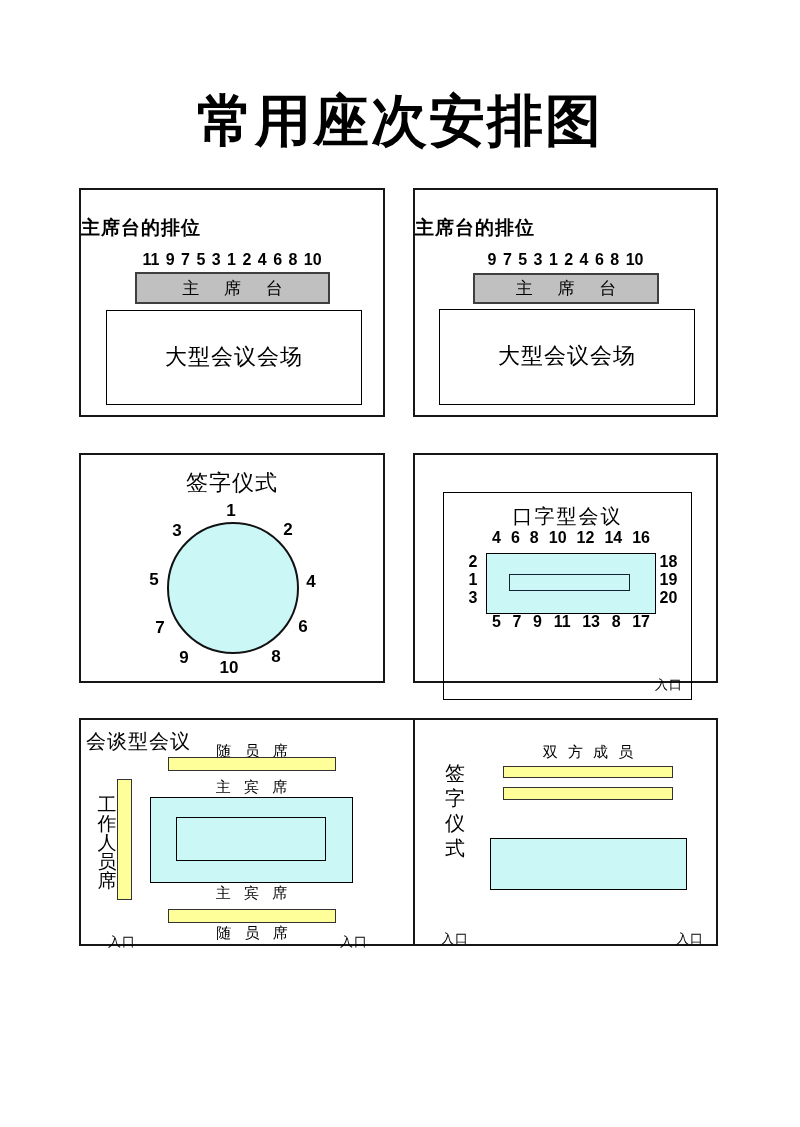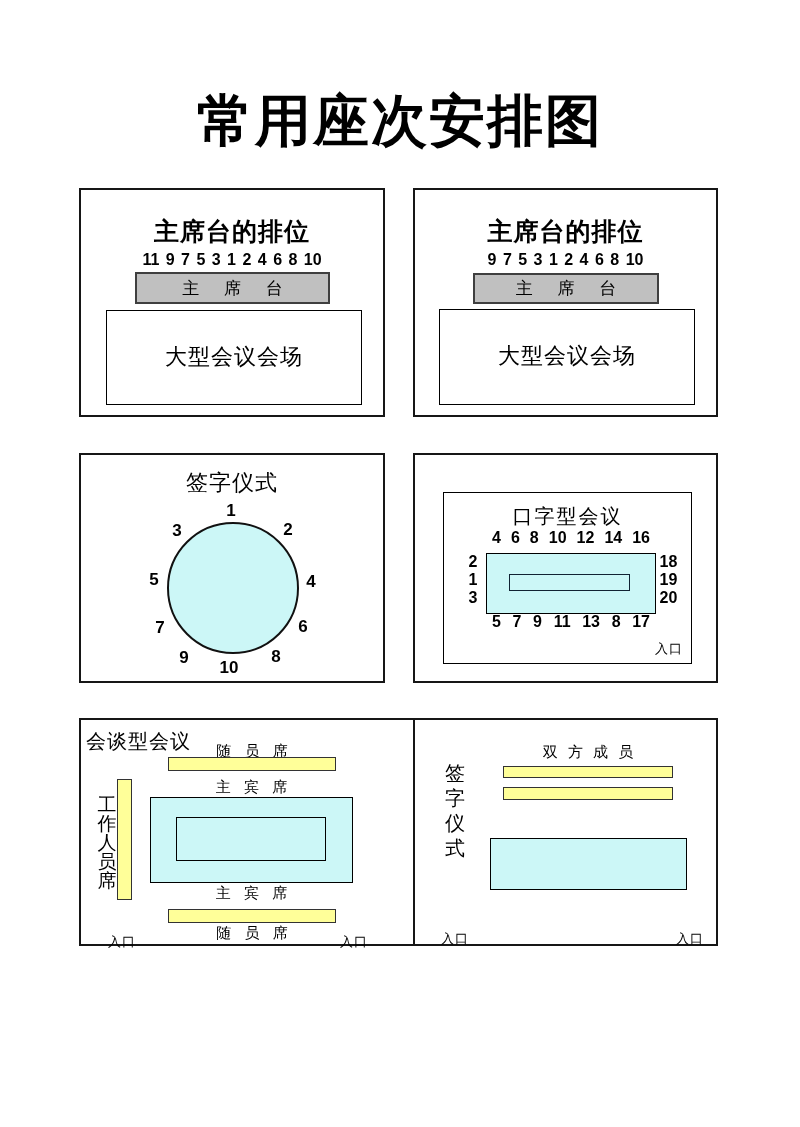--- a/index.html
+++ b/index.html
@@ -16,22 +16,22 @@
   }
   .panel { position: absolute; border: 2px solid #161616; background: #fff; }
   #p1 { left: 79px;  top: 188px; width: 306px; height: 229px; }
   #p2 { left: 413px; top: 188px; width: 305px; height: 229px; }
   #p3 { left: 79px;  top: 453px; width: 306px; height: 230px; }
   #p4 { left: 413px; top: 453px; width: 305px; height: 230px; }
   #p5 { left: 79px;  top: 718px; width: 360px; height: 228px; }
   #p6 { left: 413px; top: 718px; width: 305px; height: 228px; }
 
   
-  .p-title { position: absolute; left: 0; right: 0; top: 25px; text-align: center;
-             font-size: 25px; font-weight: bold; letter-spacing: 1px; }
+  .p-title { position: absolute; left: 0; right: 0; top: 25px; 
+             font-size: 19px; font-weight: bold; letter-spacing: 1px; }
   .numbers { position: absolute; left: 0; right: 0; top: 61px; text-align: center;
              font-size: 16px; font-weight: bold; word-spacing: 2px; }
   .stage   { position: absolute; background: var(--gray, #c0c0c0); border: 2px solid #3f3f3f;
              display: flex; align-items: center; justify-content: center;
              font-size: 17px; word-spacing: 20px; }
   #p1 .stage { left: 54px; top: 82px; width: 195px; height: 32px; }
   #p2 .stage { left: 58px; top: 83px; width: 186px; height: 31px; }
   .hall { position: absolute; border: 1.5px solid #000; text-align: center;
           font-size: 22px; letter-spacing: 1px; }
   #p1 .hall { left: 25px; top: 120px; width: 256px; height: 95px; padding-top: 31px; }
@@ -49,21 +49,21 @@
   .s3  { left: 96px;  top: 76px;  }
   .s4  { left: 230px; top: 127px; }
   .s5  { left: 73px;  top: 125px; }
   .s6  { left: 222px; top: 172px; }
   .s7  { left: 79px;  top: 173px; }
   .s8  { left: 195px; top: 202px; }
   .s9  { left: 103px; top: 203px; }
   .s10 { left: 148px; top: 213px; }
 
   
-  .inner-box { position: absolute; left: 28px; top: 37px; width: 249px; height: 172px;
+  .inner-box { position: absolute; left: 28px; top: 37px; width: 249px; height: 208px;
                border: 1.5px solid #000; padding-left: 32px; }
   .sq-title { position: absolute; left: 0; right: 0; top: 10px; text-align: center;
               font-size: 20px; letter-spacing: 2px; }
   .sq-row { position: absolute; left: 48px; width: 158px; display: flex;
             justify-content: space-between; font-size: 16px; font-weight: bold; }
   .sq-row.top { top: 36px; }
   .sq-row.bottom { top: 120px; }
   .sq-col { position: absolute; top: 60px; font-size: 16px; font-weight: bold;
             line-height: 18px; text-align: center; }
   .sq-col.left  { left: 18px;  width: 22px; }

